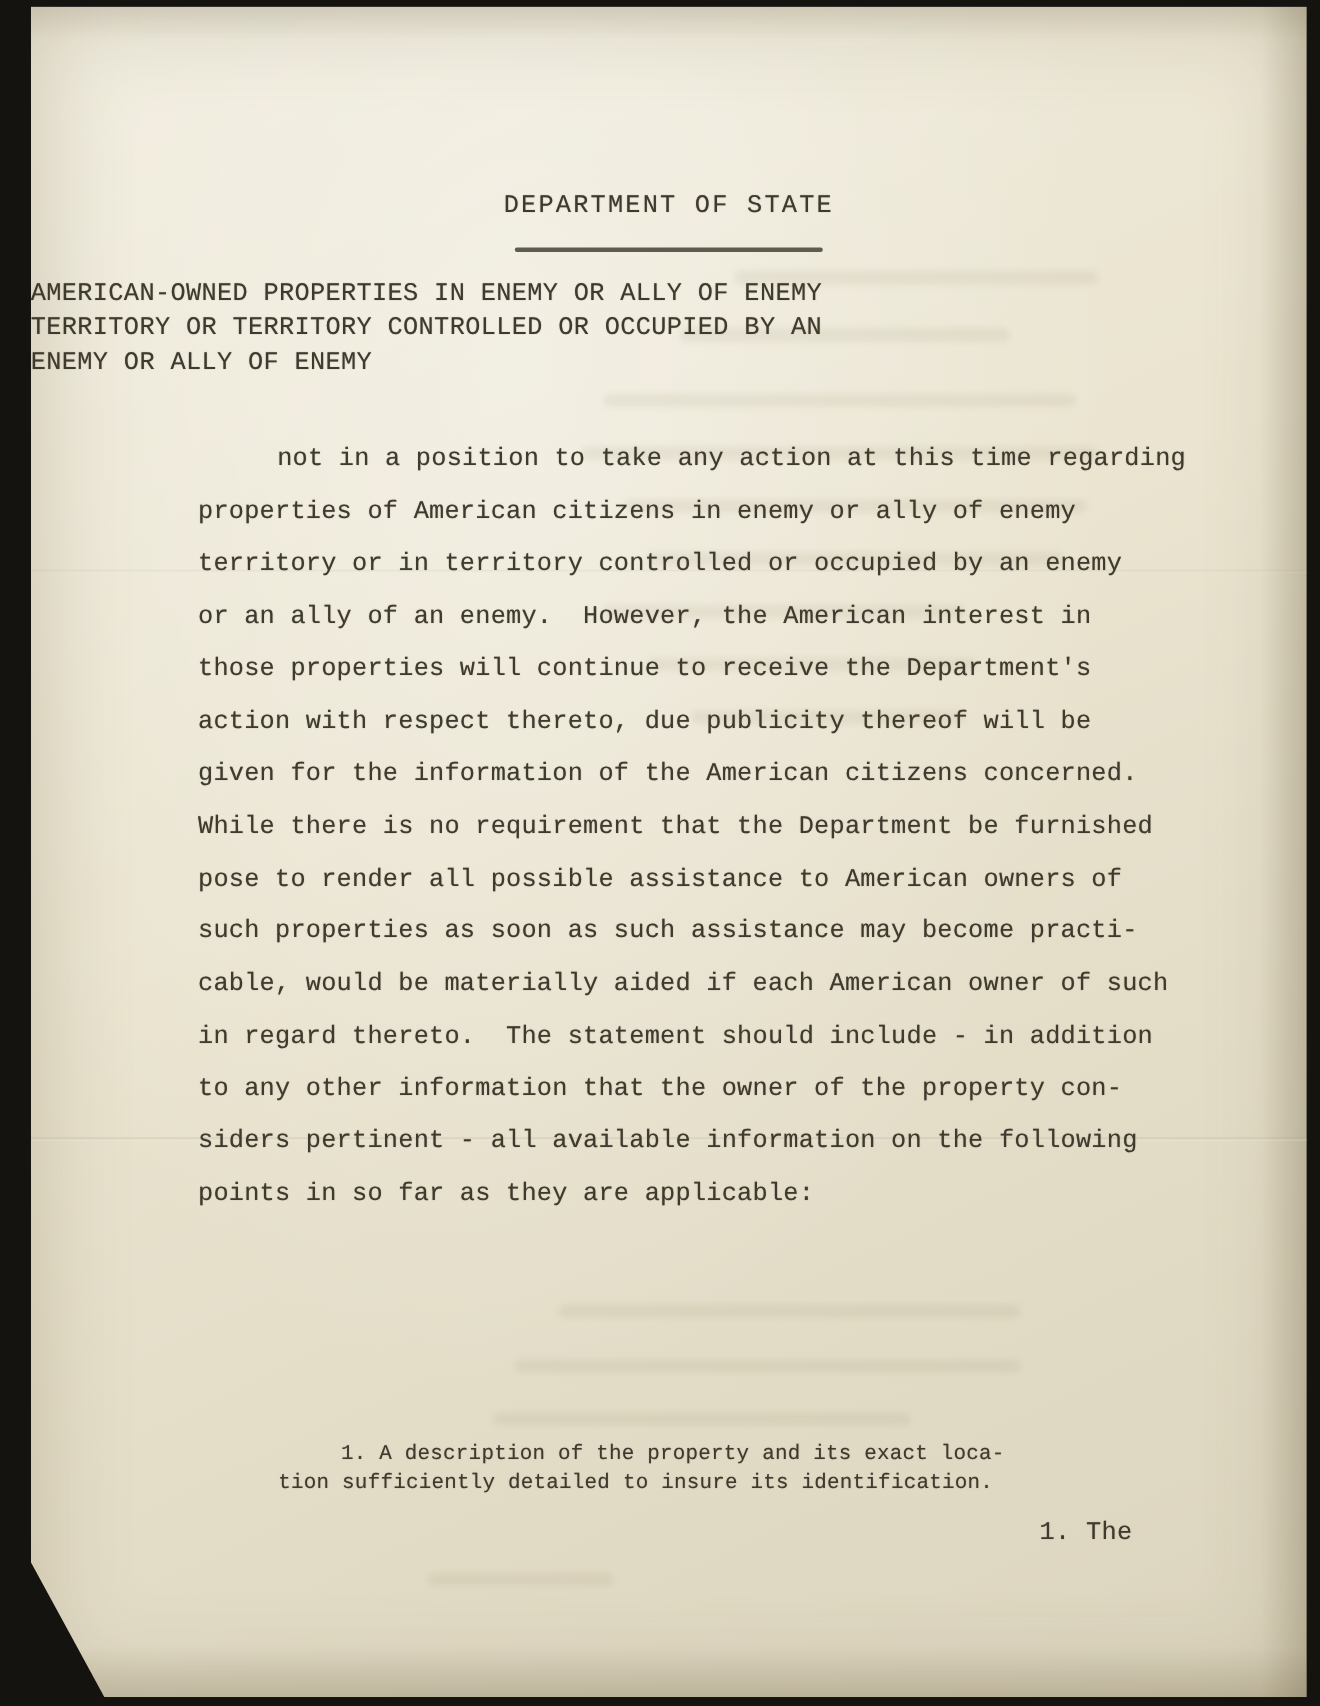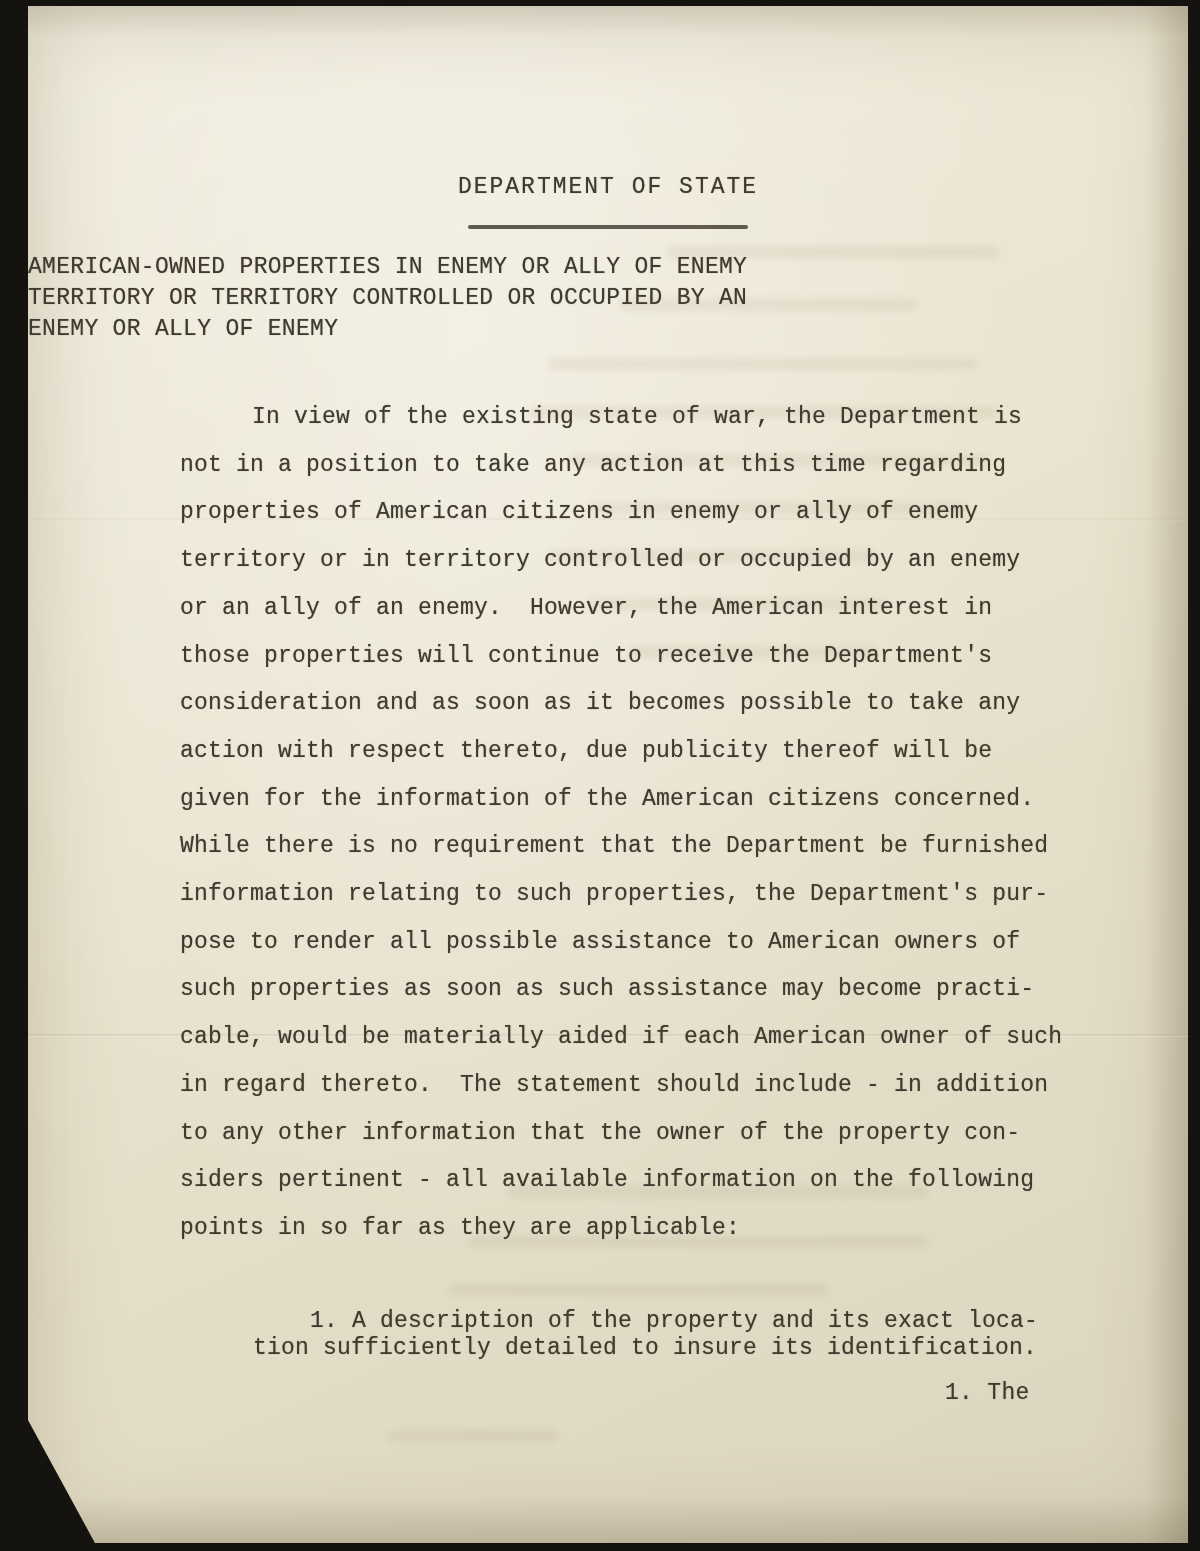--- a/index.html
+++ b/index.html
@@ -112,21 +112,21 @@
     letter-spacing: 0.2px;
     text-shadow: 0 0 1px rgba(63,58,46,0.5);
   }
   .body-block .line:first-child { text-indent: 72px; }
 
   .list-item {
     position: absolute;
     top: 1302px;
     left: 152px;
     width: 940px;
-    font-size: 23px;
+    font-size: 19px;
     line-height: 26.5px;
     letter-spacing: 0.2px;
     text-shadow: 0 0 1px rgba(63,58,46,0.5);
   }
   .list-item .line:nth-child(1) { padding-left: 130px; }
   .list-item .line:nth-child(2) { padding-left: 73px; }
 
   .continuation {
     position: absolute;
     top: 1374px;
@@ -167,31 +167,28 @@
 
     <div class="title-rule"></div>
 
     <div class="subtitle">
         <div class="line">AMERICAN-OWNED PROPERTIES IN ENEMY OR ALLY OF ENEMY</div>
         <div class="line">TERRITORY OR TERRITORY CONTROLLED OR OCCUPIED BY AN</div>
         <div class="line">ENEMY OR ALLY OF ENEMY</div>
       </div>
 
     <div class="body-block">
-        <div class="line">In view of the existing state of war, the Department is</div>
         <div class="line">not in a position to take any action at this time regarding</div>
         <div class="line">properties of American citizens in enemy or ally of enemy</div>
         <div class="line">territory or in territory controlled or occupied by an enemy</div>
         <div class="line">or an ally of an enemy.  However, the American interest in</div>
         <div class="line">those properties will continue to receive the Department's</div>
-        <div class="line">consideration and as soon as it becomes possible to take any</div>
         <div class="line">action with respect thereto, due publicity thereof will be</div>
         <div class="line">given for the information of the American citizens concerned.</div>
         <div class="line">While there is no requirement that the Department be furnished</div>
-        <div class="line">information relating to such properties, the Department's pur-</div>
         <div class="line">pose to render all possible assistance to American owners of</div>
         <div class="line">such properties as soon as such assistance may become practi-</div>
         <div class="line">cable, would be materially aided if each American owner of such</div>
         <div class="line">in regard thereto.  The statement should include - in addition</div>
         <div class="line">to any other information that the owner of the property con-</div>
         <div class="line">siders pertinent - all available information on the following</div>
         <div class="line">points in so far as they are applicable:</div>
       </div>
 
     <div class="list-item">

